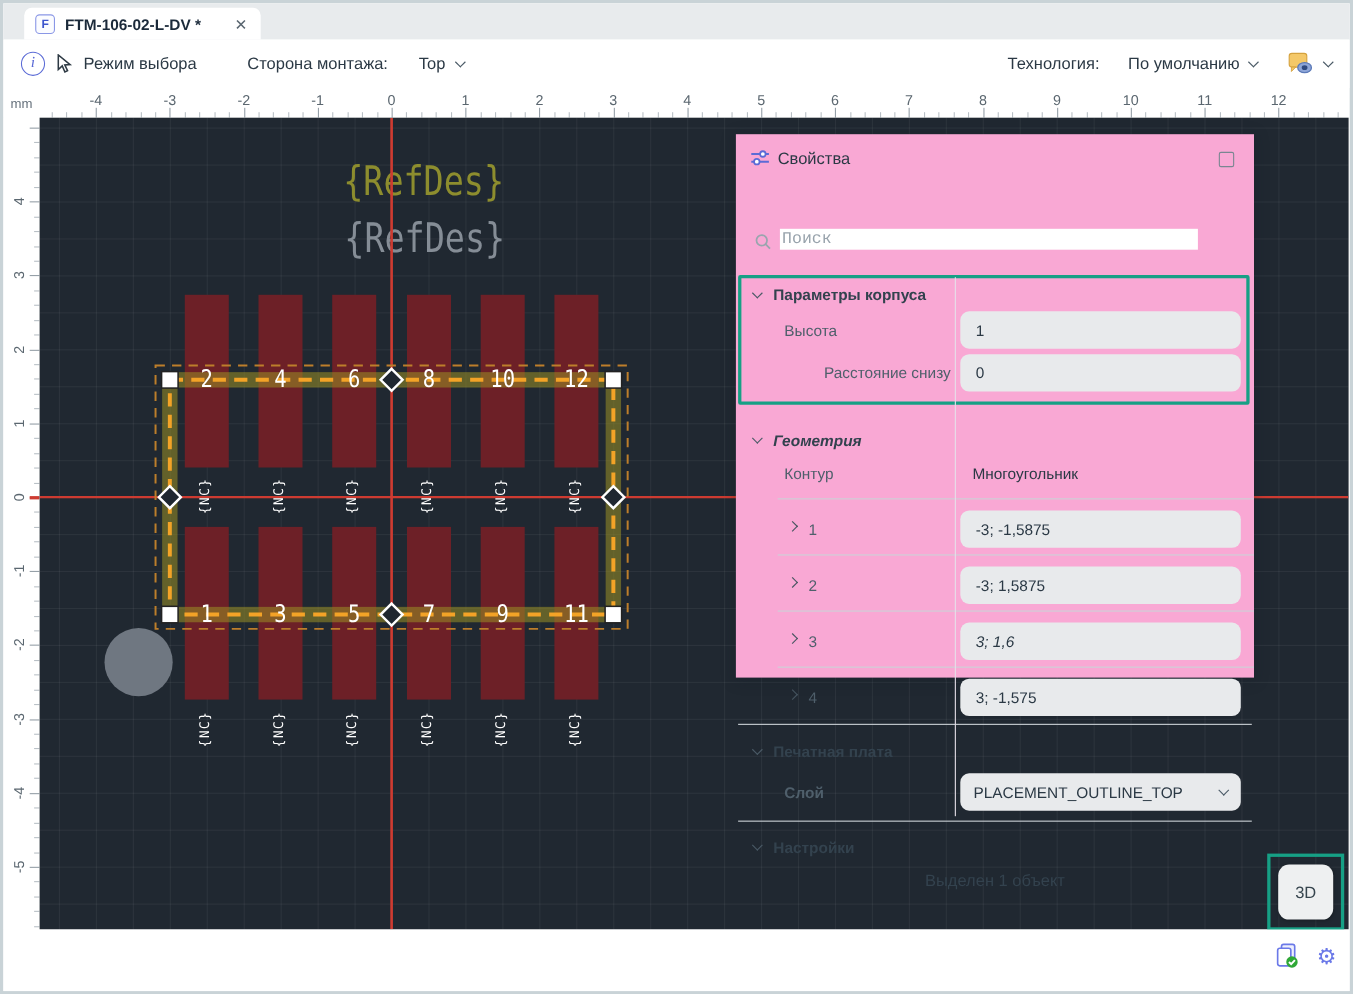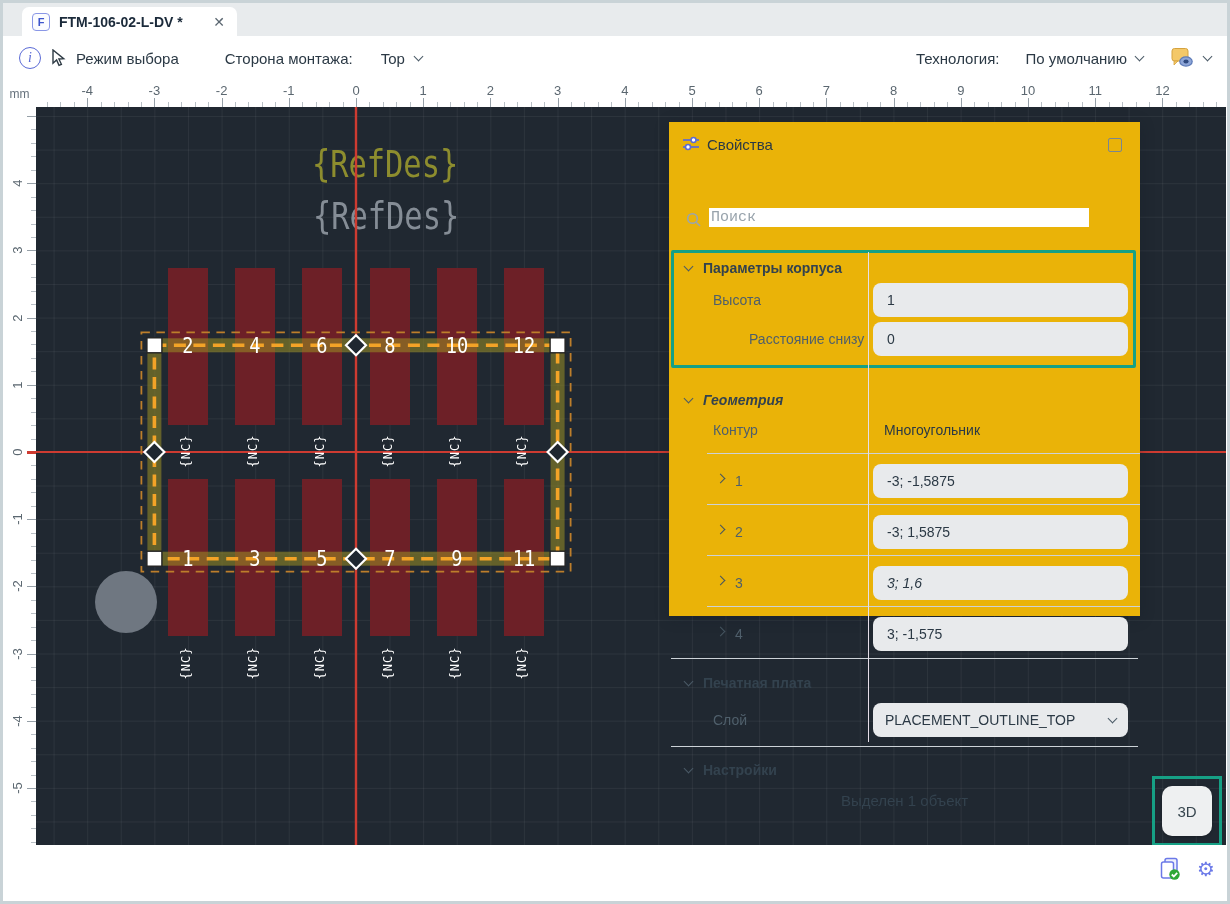--- a/index.html
+++ b/index.html
@@ -55,21 +55,21 @@
   .pad{position:absolute;width:40px;height:157px;background:#6d2027;}
   .padnum{position:absolute;width:44px;text-align:center;color:#ffffff;
           font-family:"DejaVu Sans Mono",monospace;font-size:22px;transform:scale(0.85,1);}
   .nclabel{position:absolute;width:48px;height:18px;text-align:center;color:#ffffff;
            font-family:"DejaVu Sans Mono",monospace;font-size:12px;letter-spacing:1px;
            transform:rotate(-90deg);transform-origin:center;}
   .graycircle{position:absolute;left:59px;top:464px;width:62px;height:62px;border-radius:50%;background:#6f7781;}
   .overlay{position:absolute;left:0;top:0;}
 
   
-  .panel{position:absolute;left:666px;top:119px;width:471px;height:494px;background:#eab308;
+  .panel{position:absolute;left:666px;top:119px;width:471px;height:494px;background:#f9a8d4;
          box-shadow:0 2px 12px rgba(20,30,40,0.35);font-size:14px;color:#2b3945;}
   .p-head{position:absolute;left:0;top:0;width:100%;height:44px;}
   .p-head .title{position:absolute;left:38px;top:14px;font-size:15px;color:#2b3945;}
   .p-sliders{position:absolute;left:13px;top:13px;}
   .p-square{position:absolute;left:439px;top:16px;width:14px;height:14px;border:1.5px solid #7a8691;border-radius:2px;}
   .p-objtitle{position:absolute;left:0;top:50px;width:100%;text-align:center;font-weight:bold;
               font-size:15px;color:#1f2d3d;}
   .p-search{position:absolute;left:0;top:84px;width:100%;height:32px;}
   .p-search svg{position:absolute;left:17px;top:6px;}
   .p-search input{position:absolute;left:40px;top:2px;width:380px;border:none;outline:none;
@@ -448,21 +448,21 @@
           <span class="cv right expander" style="top: 506px;"></span>
           <div class="p-label" style="left: 66px; top: 504px;">4</div>
           <input class="p-input" value="3; -1,575" style="top: 495px;">
         </div>
 
     <div class="hdiv full" style="top:536px;"></div>
     <div class="sechead" style="left:16px;top:553px;">
       <span class="cv down"></span>
       <span>Печатная плата</span>
     </div>
-    <div class="p-label" style="top:590px;">Слой</div>
+    <div class="p-label" style="top:590px;font-weight:bold;">Слой</div>
     <div class="p-select" style="top:581px;">
       <span>PLACEMENT_OUTLINE_TOP</span>
       <span class="cv down"></span>
     </div>
 
     <div class="hdiv full" style="top:624px;"></div>
     <div class="sechead" style="left:16px;top:640px;">
       <span class="cv down"></span>
       <span>Настройки</span>
     </div>

